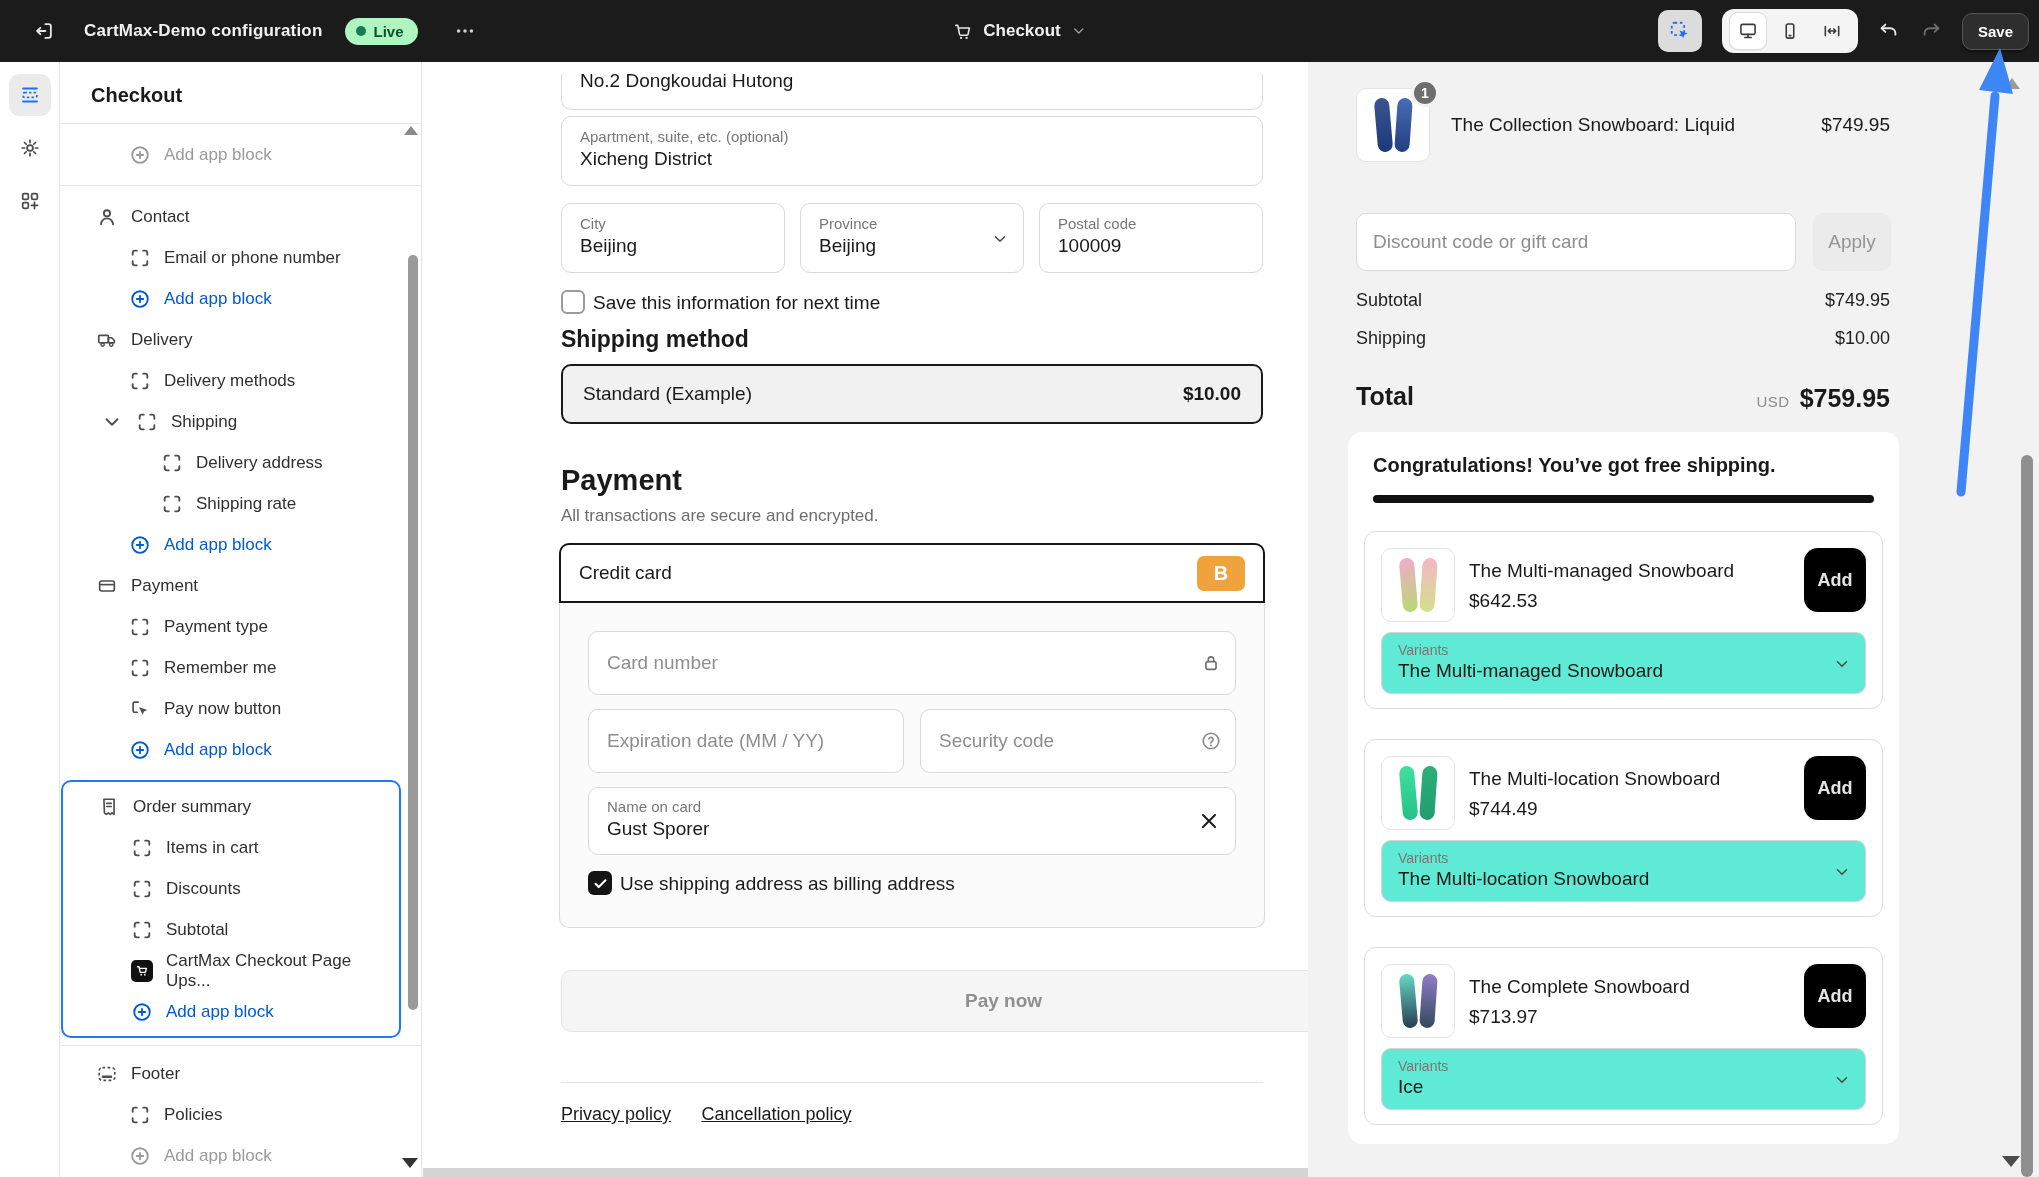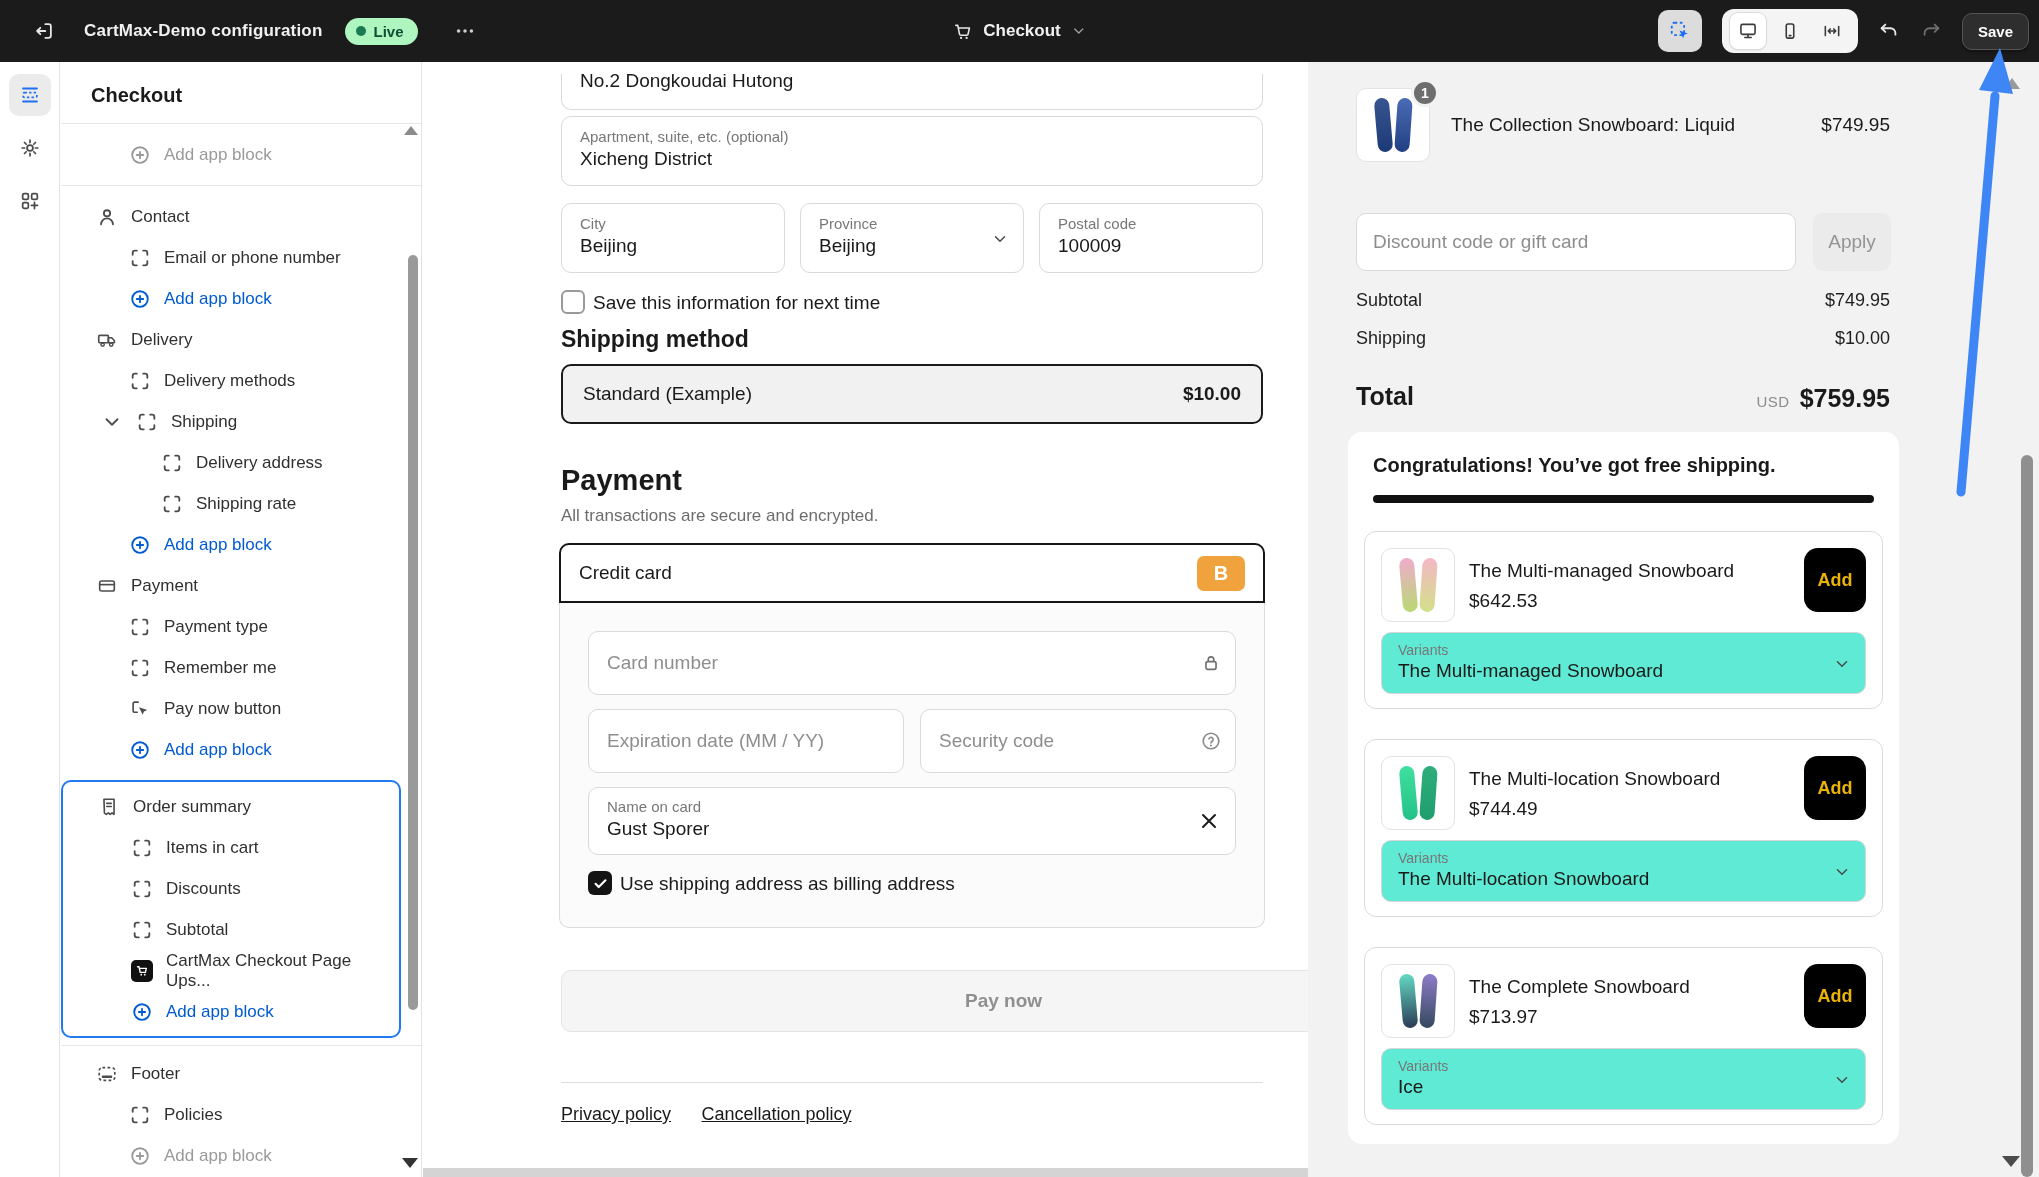--- a/index.html
+++ b/index.html
@@ -146,21 +146,21 @@
 
   .congrats { background:#fff; border-radius:14px; padding:22px 16px 20px 16px; }
   .cg-title { font-size:20px; font-weight:700; margin:0 9px; }
   .cg-bar { height:8px; background:#111; border-radius:4px; margin:18px 9px 0 9px; }
   .upsell { border:1px solid #dcdcdc; border-radius:12px; height:178px; position:relative; margin-top:30px; }
   .upsell.first { margin-top:28px; }
   .up-thumb { position:absolute; left:16px; top:16px; width:74px; height:74px; }
   .up-title { position:absolute; left:104px; top:28px; font-size:19px; }
   .up-price { position:absolute; left:104px; top:58px; font-size:19px; }
   .add-btn { position:absolute; right:16px; top:16px; width:62px; height:64px; background:#000; border:none;
-             border-radius:14px; color:#eab308; font-size:18px; font-weight:700; font-family:"Liberation Sans",sans-serif; }
+             border-radius:14px; color:#e5e5e5; font-size:18px; font-weight:700; font-family:"Liberation Sans",sans-serif; }
   .var-select { position:absolute; left:16px; right:16px; top:100px; height:62px; background:#5eead4;
                 border:1px solid #d5d5d5; border-radius:10px; padding:9px 40px 0 16px; cursor:pointer; }
   .var-select .vl { font-size:14px; color:#777; }
   .var-select .vv { font-size:19px; color:#1a1a1a; margin-top:2px; }
   .var-select .chev-abs { top:22px; }
 
   
   .arrow-overlay { position:absolute; left:0; top:0; width:2039px; height:1177px; pointer-events:none; z-index:60; }
 </style>
 </head>

